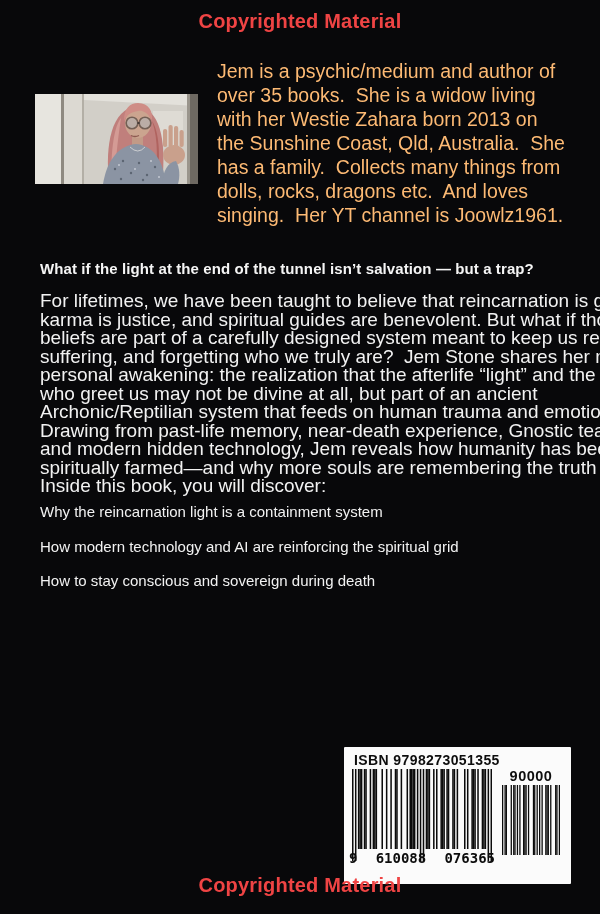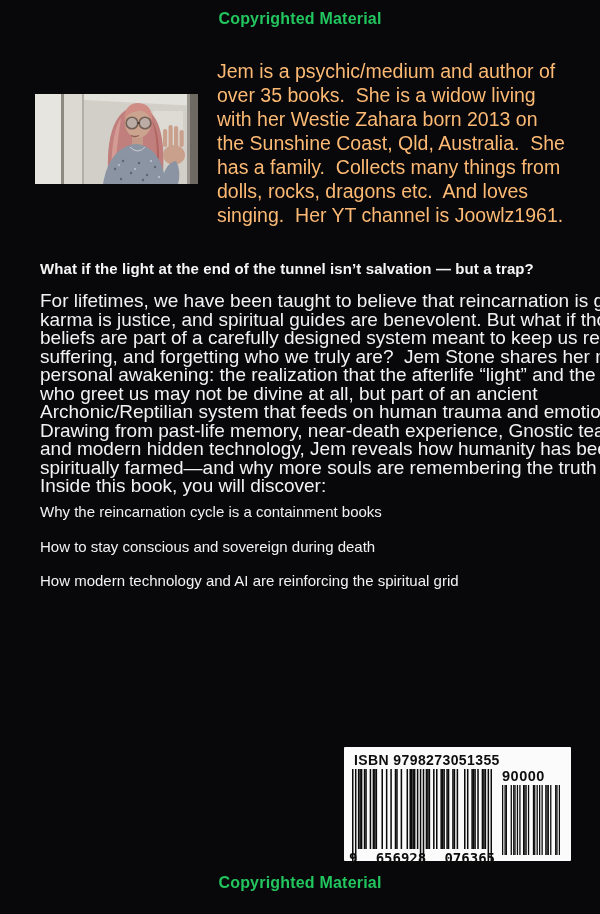--- a/index.html
+++ b/index.html
@@ -1,43 +1,43 @@
 <!DOCTYPE html>
 <html><head>
 <meta charset="utf-8">
 <style>
   html,body{margin:0;padding:0;background:#000;}
   .page{position:relative;width:600px;height:914px;background:#08080a;overflow:hidden;
         font-family:"Liberation Sans",sans-serif;}
   .copyright{position:absolute;left:0;width:100%;text-align:center;
-        color:#22c55e;font-size:16px;font-weight:700;letter-spacing:.2px;}
+        color:#ef4444;font-size:20px;font-weight:700;letter-spacing:.2px;}
   .copyright.top{top:10px;}
   .copyright.bottom{top:874px;}
 
   .photo{position:absolute;left:35px;top:83px;width:163px;height:112px;background:#0a0a0c;}
   .photo svg{display:block;width:100%;height:100%;}
 
   .bio{position:absolute;left:217px;top:59px;color:#fdba74;
        font-size:19.5px;line-height:24px;font-weight:400;white-space:pre;}
 
   .tagline{position:absolute;left:40px;top:260px;color:#f5f5f5;
        font-size:15px;font-weight:700;letter-spacing:.1px;}
 
   .body-text{position:absolute;left:40px;top:292px;color:#f2f2f2;
        font-size:19px;line-height:18.5px;font-weight:400;white-space:pre;}
 
   .bullets{position:absolute;left:40px;top:503px;color:#f2f2f2;font-size:15px;}
   .bullet{margin-bottom:16.5px;line-height:18px;}
 
-  .barcode-box{position:absolute;left:344px;top:747px;width:227px;height:114px;
+  .barcode-box{position:absolute;left:344px;top:747px;width:227px;height:137px;
        background:#fbfbfb;border-radius:1px;}
   .isbn-label{position:absolute;left:10px;top:5px;color:#0d0d0d;
        font-size:14px;font-weight:700;letter-spacing:.4px;}
   .ean-main{position:absolute;left:8px;top:22px;}
-  .supp-num{position:absolute;left:158px;top:21px;width:58px;
+  .supp-num{position:absolute;left:158px;top:21px;width:58px;text-align:center;
        color:#0d0d0d;font-size:14.5px;font-weight:700;letter-spacing:.5px;}
   .ean-supp{position:absolute;left:158px;top:38px;}
   .digits{position:absolute;left:5px;top:103px;width:146px;display:flex;
        justify-content:space-between;color:#0d0d0d;
        font-family:"DejaVu Sans Mono",monospace;font-size:14px;font-weight:700;}
 </style>
 </head>
 <body>
 
 <div class="page">
@@ -122,23 +122,23 @@
 suffering, and forgetting who we truly are?  Jem Stone shares her most
 personal awakening: the realization that the afterlife “light” and the beings
 who greet us may not be divine at all, but part of an ancient
 Archonic/Reptilian system that feeds on human trauma and emotion.
 Drawing from past-life memory, near-death experience, Gnostic teachings,
 and modern hidden technology, Jem reveals how humanity has been
 spiritually farmed—and why more souls are remembering the truth now.
 Inside this book, you will discover:</div>
 
   <div class="bullets">
-    <div class="bullet">Why the reincarnation cycle is a containment books</div>
+    <div class="bullet">Why the reincarnation light is a containment system</div>
+    <div class="bullet">How modern technology and AI are reinforcing the spiritual grid</div>
     <div class="bullet">How to stay conscious and sovereign during death</div>
-    <div class="bullet">How modern technology and AI are reinforcing the spiritual grid</div>
   </div>
 
   <div class="barcode-box">
     <div class="isbn-label">ISBN 9798273051355</div>
     <svg class="ean-main" id="ean-main" width="140" height="100">
         <rect x="0.00" y="0" width="1.52" height="92" fill="#0b0b0b"></rect>
         <rect x="2.95" y="0" width="1.52" height="92" fill="#0b0b0b"></rect>
         <rect x="5.89" y="0" width="1.52" height="80" fill="#0b0b0b"></rect>
         <rect x="7.37" y="0" width="1.52" height="80" fill="#0b0b0b"></rect>
         <rect x="8.84" y="0" width="1.52" height="80" fill="#0b0b0b"></rect>
@@ -209,19 +209,19 @@
         <rect x="43.19" y="0" width="1.28" height="70" fill="#0b0b0b"></rect>
         <rect x="44.43" y="0" width="1.28" height="70" fill="#0b0b0b"></rect>
         <rect x="45.66" y="0" width="1.28" height="70" fill="#0b0b0b"></rect>
         <rect x="48.13" y="0" width="1.28" height="70" fill="#0b0b0b"></rect>
         <rect x="53.06" y="0" width="1.28" height="70" fill="#0b0b0b"></rect>
         <rect x="54.30" y="0" width="1.28" height="70" fill="#0b0b0b"></rect>
         <rect x="56.77" y="0" width="1.28" height="70" fill="#0b0b0b"></rect>
       </svg>
     <div class="digits">
       <span>9</span>
-      <span>656928</span>
+      <span>610088</span>
       <span>076365</span>
     </div>
   </div>
 
   <div class="copyright bottom">Copyrighted Material</div>
 </div>
 
 </body></html>

